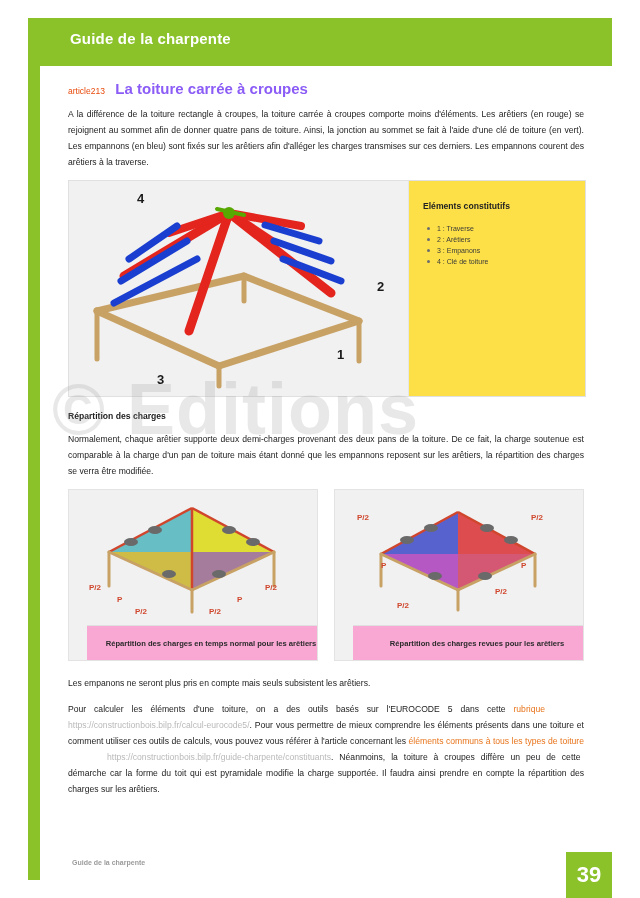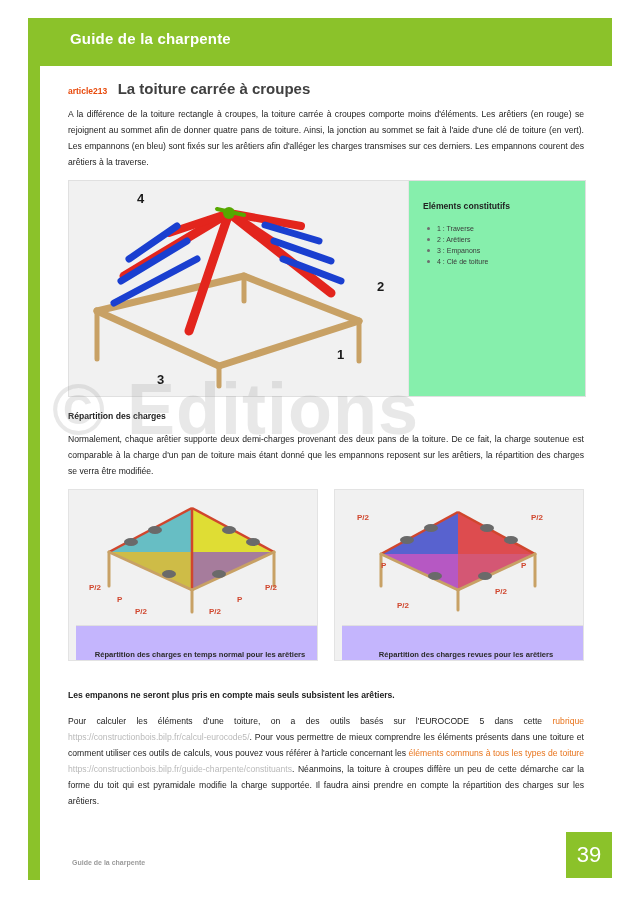--- a/index.html
+++ b/index.html
@@ -30,44 +30,44 @@
   .header-title{
     position:absolute;left:30px;top:12px;
     color:#ffffff;font-size:15px;font-weight:bold;
     letter-spacing:0.2px;
   }
   
   .content{
     position:absolute;left:68px;top:80px;width:516px;
   }
   .article-tag{
-    color:#e84a0c;font-size:8.5px;font-weight:bold;
+    color:#e84a0c;font-size:8.5px;font-weight:normal;
     display:inline-block;vertical-align:baseline;
   }
   .h1-row{margin-bottom:8px;}
   .h1{
     display:inline-block;
-    color:#404040;font-size:15px;font-weight:bold;
+    color:#8b5cf6;font-size:15px;font-weight:bold;
     margin-left:6px;vertical-align:baseline;
   }
   p.body{
     font-size:8.6px;line-height:16px;color:#222;
     margin:0 0 10px 0;text-align:justify;
   }
   .figure-box{
     position:relative;
     width:516px;height:215px;
     background:#f1f1f1;
     border:1px solid #e0e0e0;
     margin:6px 0 14px 0;
     overflow:hidden;
   }
   .legend-box{
     position:absolute;right:0;top:0;width:176px;height:100%;
-    background:#86efac;border-left:1px solid #e6e6e6;
+    background:#fde047;border-left:1px solid #e6e6e6;
   }
   .legend-title{
     position:absolute;left:14px;top:20px;
     font-size:8.6px;font-weight:bold;color:#222;
   }
   .legend-list{
     position:absolute;left:18px;top:42px;
   }
   .legend-list li{
     font-size:7px;color:#3a3a3a;line-height:11px;list-style:none;
@@ -85,53 +85,53 @@
     font-size:8.4px;font-weight:bold;color:#8bc22a;margin:4px 0 12px 0;
   }
   .twofig{
     display:flex;justify-content:space-between;margin:6px 0 12px 0;
   }
   .fig-small{
     width:248px;height:170px;background:#f1f1f1;border:1px solid #e3e3e3;
     position:relative;overflow:hidden;
   }
   .fig-cap{
-    position:absolute;left:7px;bottom:0;width:100%;height:34px;
-    background:#c4b5fd;border-top:1px solid #e0e0e0;
-    display:flex;align-items:flex-end;justify-content:center;
+    position:absolute;left:18px;bottom:0;width:100%;height:34px;
+    background:#f9a8d4;border-top:1px solid #e0e0e0;
+    display:flex;align-items:center;justify-content:center;
     text-align:center;
   }
   .fig-cap span{
     font-size:7.6px;font-weight:bold;color:#2b2b2b;line-height:11px;
     padding:0 10px;
   }
   .link{color:#e8741c;}
-  .link-gray{color:#b9b9b9;}
+  .link-gray{color:#b9b9b9;margin-left:39px;}
   
   .watermark{
     position:absolute;left:52px;top:368px;
     font-family:Liberation Sans, sans-serif;
     font-size:72px;font-weight:bold;color:rgba(150,150,150,0.22);
     letter-spacing:1px;pointer-events:none;
   }
   .watermark2{
     position:absolute;left:52px;top:438px;
     font-family:"Liberation Serif", serif;
     font-size:66px;font-weight:bold;color:rgba(150,150,150,0.22);
     letter-spacing:10px;pointer-events:none;
   }
   
   .footer-text{
     position:absolute;left:72px;bottom:32px;
     font-size:7px;font-weight:bold;color:#9b9b9b;
   }
   .page-num{
-    position:absolute;right:28px;bottom:20px;
+    position:absolute;right:28px;bottom:0;
     width:46px;height:46px;background:#8bc22a;
-    color:#fff;font-size:22px;font-weight:normal;
+    color:#fff;font-size:22px;font-weight:bold;
     display:flex;align-items:center;justify-content:center;
   }
   
   svg{display:block;}
 </style>
 </head>
 <body>
 
 <div class="page">
 
@@ -290,21 +290,21 @@
             <text x="160" y="104">P/2</text>
           </g>
         </svg>
         <div class="fig-cap">
           <span>Répartition des charges revues pour les arêtiers</span>
         </div>
       </div>
 
     </div>
 
-    <p class="body" style="margin-top:26px;font-weight:bold;">Les empanons ne seront plus pris en compte mais seuls subsistent les arêtiers.</p>
+    <p class="body" style="margin-top:14px;">Les empanons ne seront plus pris en compte mais seuls subsistent les arêtiers.</p>
 
 
     <p class="body">
       <span>Pour calculer les éléments d'une toiture, on a des outils basés sur l'EUROCODE 5 dans cette </span><span class="link">rubrique</span><span class="link-gray"> https://constructionbois.bilp.fr/calcul-eurocode5/</span><span>. Pour vous permettre de mieux comprendre les éléments présents dans une toiture et comment utiliser ces outils de calculs, vous pouvez vous référer à l'article concernant les </span><span class="link">éléments communs à tous les types de toiture</span><span class="link-gray"> https://constructionbois.bilp.fr/guide-charpente/constituants</span><span>. Néanmoins, la toiture à croupes diffère un peu de cette démarche car la forme du toit qui est pyramidale modifie la charge supportée. Il faudra ainsi prendre en compte la répartition des charges sur les arêtiers.</span>
     </p>
 
   </div>
 
   <div class="watermark">© Editions</div>
 

